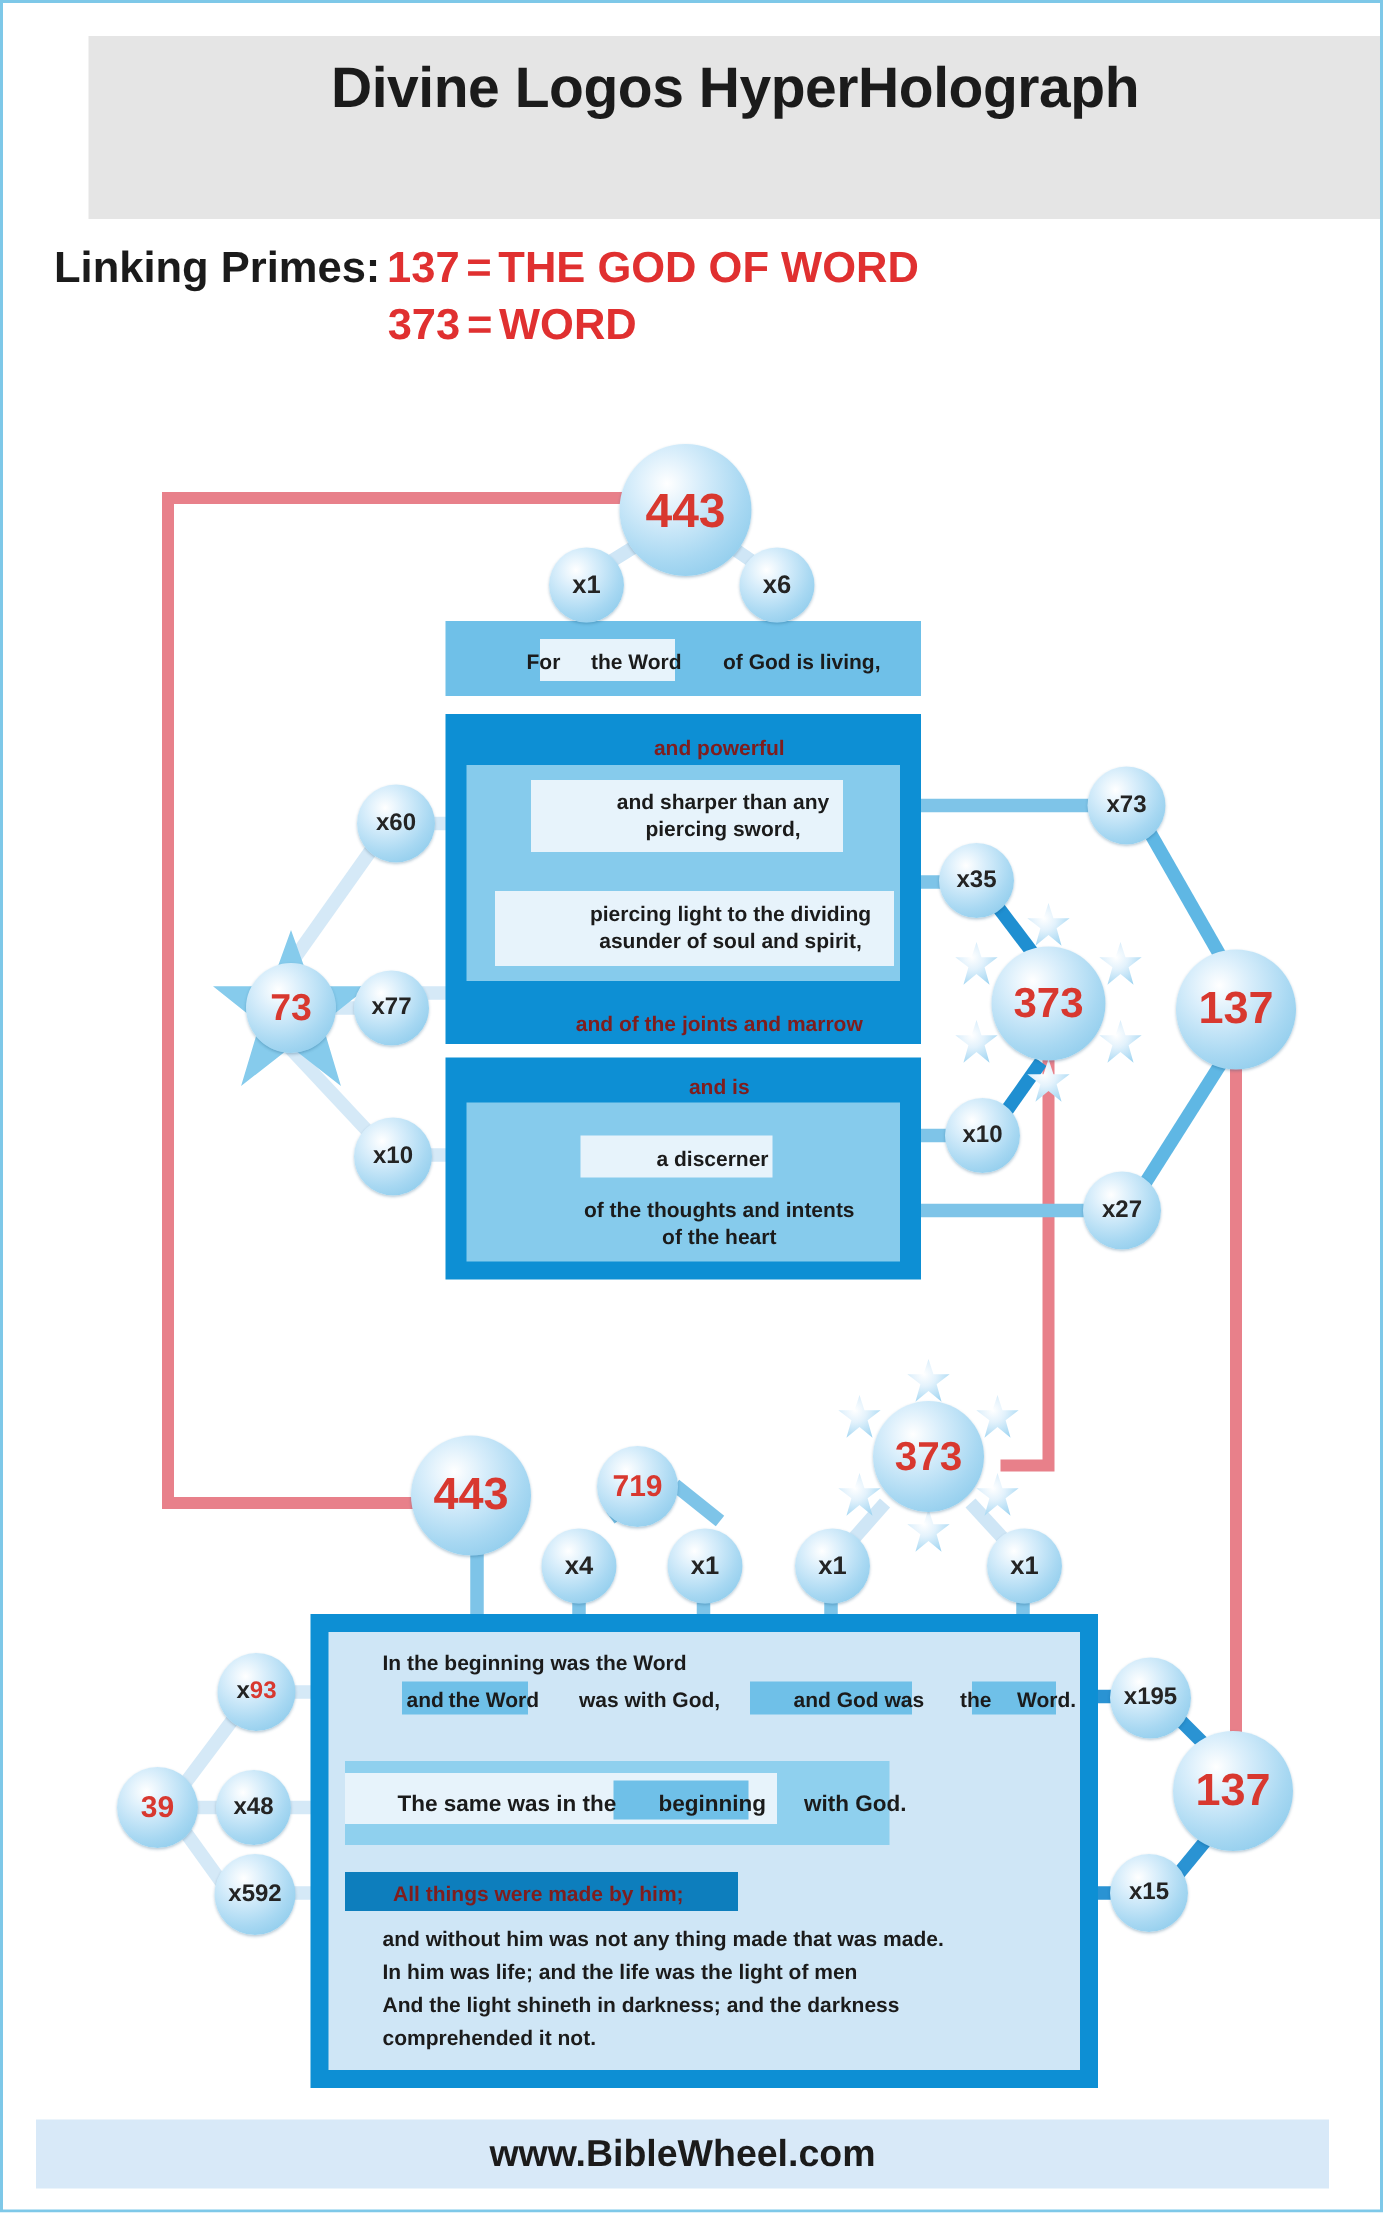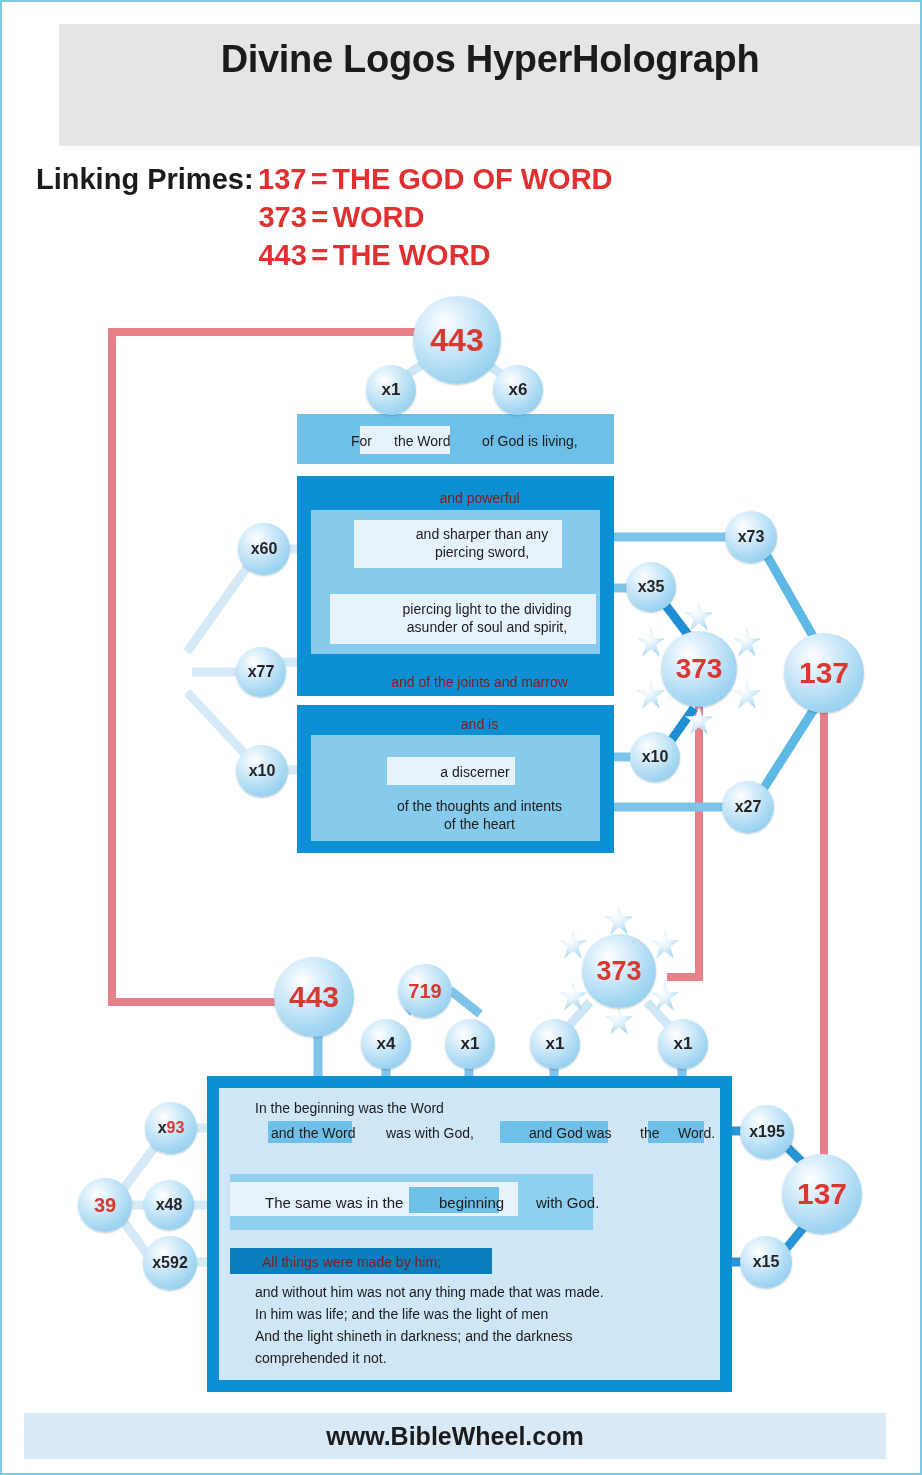--- a/index.html
+++ b/index.html
@@ -33,21 +33,21 @@
   #wires{position:absolute;left:0;top:0;width:922px;height:1475px;}
 
   
   .panel{position:absolute;box-sizing:border-box;}
   .bar-lite{background:#6fc0e8;}
   .frame-dark{background:#0d8fd4;}
   .inner-mid{background:#86cbec;}
   .inner-pale{background:#e7f3fb;}
   .panel-pale{background:#cfe6f6;}
 
-  .txt{position:absolute;white-space:nowrap;font-weight:normal;color:#1b1b1b;padding-left:24px;}
+  .txt{position:absolute;white-space:nowrap;font-weight:bold;color:#1b1b1b;padding-left:24px;}
   .txt-w{color:#7f1d1d;}
   .c{left:0;width:100%;text-align:center;}
 
   
   .node{position:absolute;border-radius:50%;
         background:radial-gradient(circle at 36% 30%, #ffffff 0%, #d9eefb 26%, #a8d8f2 62%, #7ec4e8 100%);
         box-shadow:0 1px 2px rgba(20,80,120,.30);
         display:flex;align-items:center;justify-content:center;
         font-weight:bold;color:#242424;text-align:center;}
   .node.red{color:#d8382f;}
@@ -79,26 +79,20 @@
       <span class="pnum">137</span>
       <span class="peq">=</span>
       <span class="pval">THE GOD OF WORD</span>
     </div>
     <div class="prow">
       <span class="indent"></span>
       <span class="pnum">373</span>
       <span class="peq">=</span>
       <span class="pval">WORD</span>
     </div>
-    <div class="prow">
-      <span class="indent"></span>
-      <span class="pnum">443</span>
-      <span class="peq">=</span>
-      <span class="pval">THE WORD</span>
-    </div>
   </div>
 
   <svg id="wires" viewBox="0 0 922 1475">
 
     <path d="M 420 330 L 110 330 L 110 1000 L 283 1000" fill="none" stroke="#e8808a" stroke-width="8"></path>
 
     <path d="M 697 700 L 697 975 L 665 975" fill="none" stroke="#e8808a" stroke-width="8"></path>
 
     <path d="M 822 700 L 822 1170" fill="none" stroke="#e8808a" stroke-width="8"></path>
 
@@ -178,20 +172,26 @@
   <div class="node red" style="left:411px;top:294px;width:88px;height:88px;font-size:32px;">
     <span>443</span>
   </div>
   <div class="node" style="left:364px;top:363px;width:50px;height:50px;font-size:17px;">
     <span>x1</span>
   </div>
   <div class="node" style="left:491px;top:363px;width:50px;height:50px;font-size:17px;">
     <span>x6</span>
   </div>
 
+  <div class="star6" style="left:140px;top:618px;width:104px;height:104px;">
+    <span class="pt"></span>
+    <span class="node red" style="left:22px;top:22px;width:60px;height:60px;font-size:25px;">
+      <span>73</span>
+    </span>
+  </div>
 
   <div class="node" style="left:236px;top:521px;width:52px;height:52px;font-size:16px;">
     <span>x60</span>
   </div>
   <div class="node" style="left:234px;top:645px;width:50px;height:50px;font-size:16px;">
     <span>x77</span>
   </div>
   <div class="node" style="left:234px;top:743px;width:52px;height:52px;font-size:16px;">
     <span>x10</span>
   </div>

